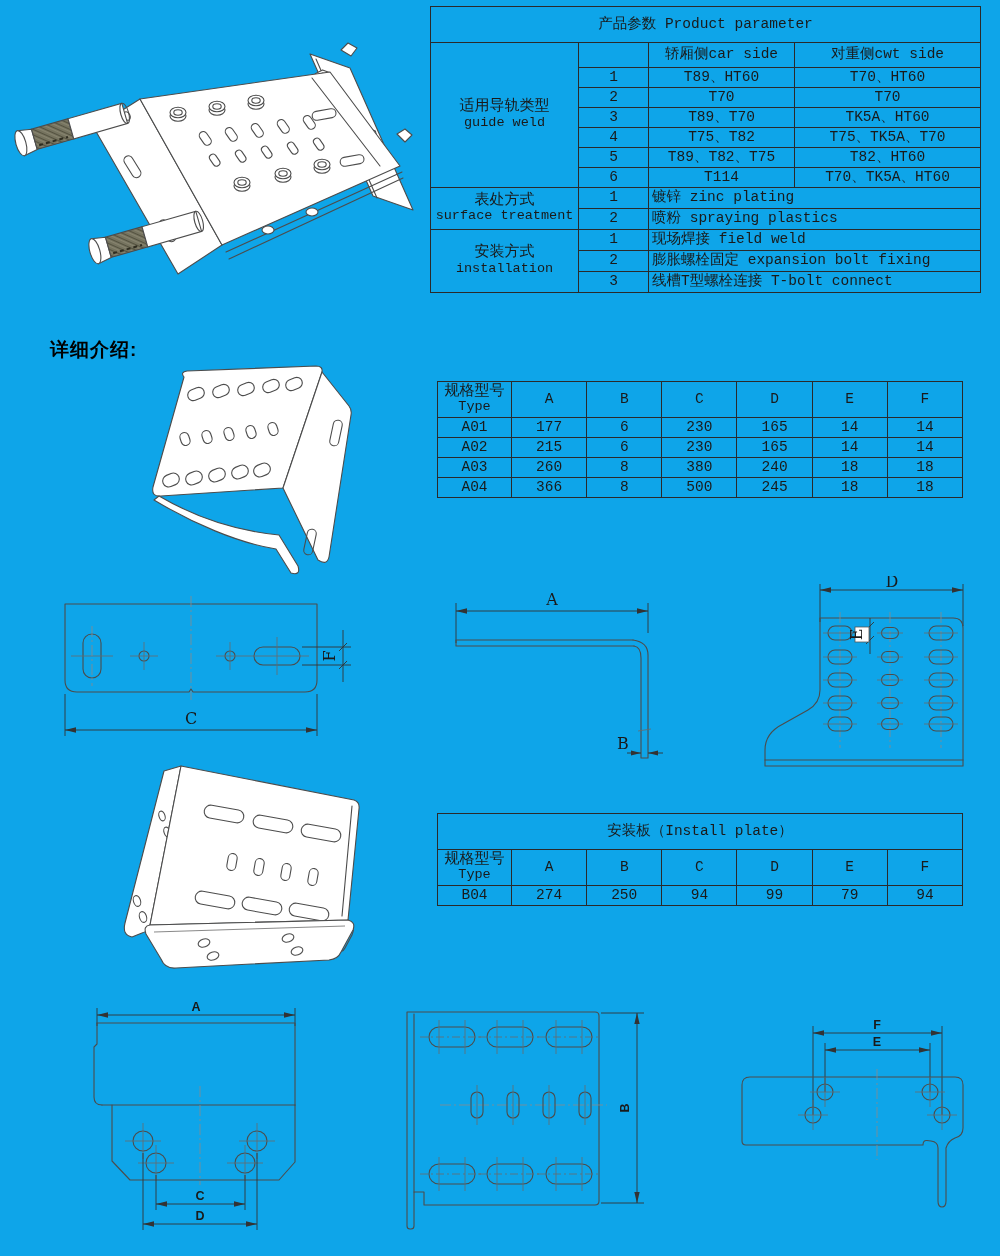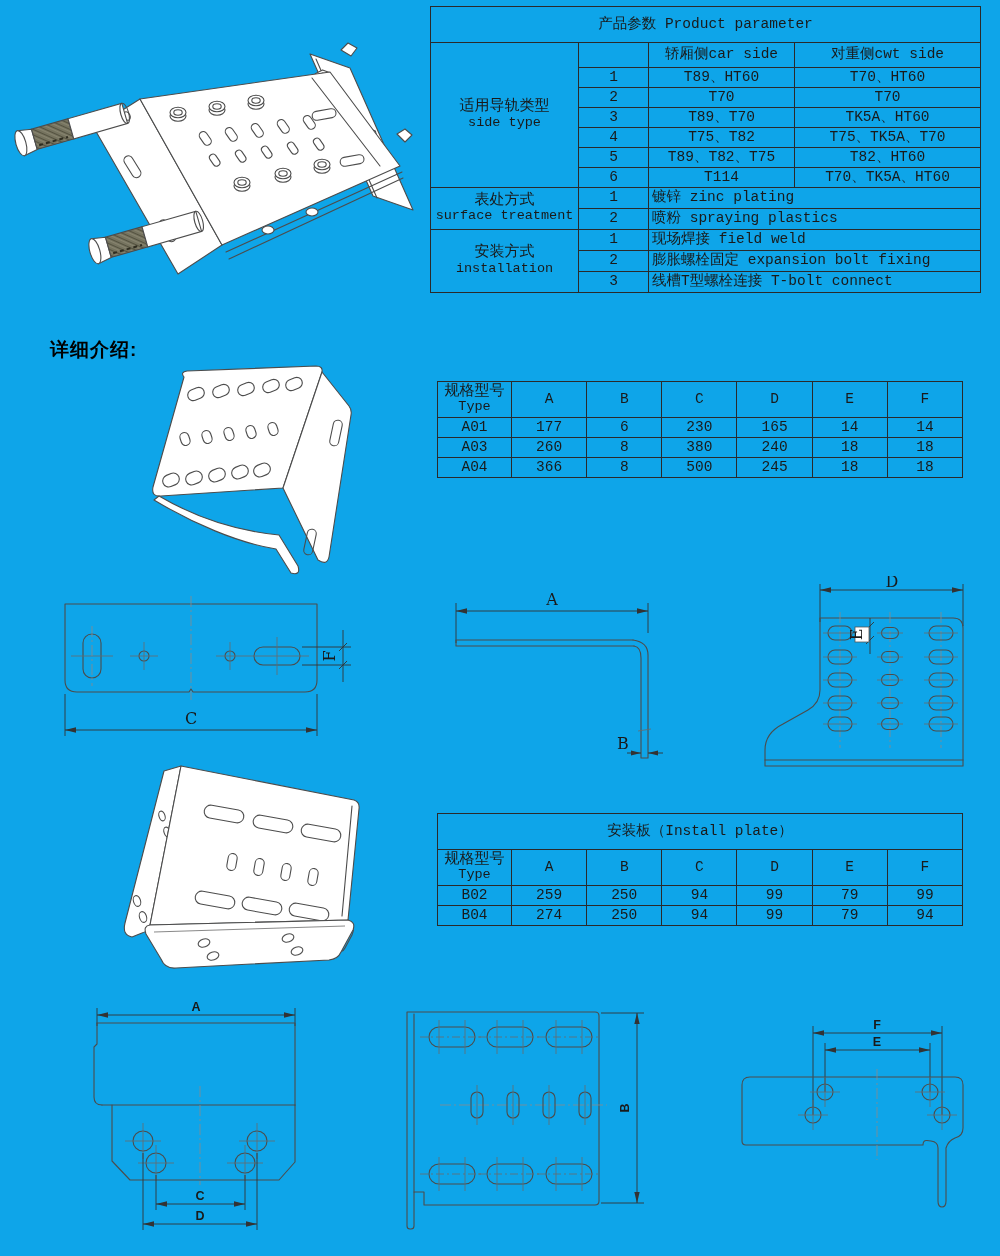--- a/index.html
+++ b/index.html
@@ -159,21 +159,21 @@
         <col style="width:146px">
         <col style="width:186px">
       </colgroup>
     <tbody>
         <tr>
           <td colspan="4" class="tbl-title">产品参数 Product parameter</td>
         </tr>
     <tr style="height:25px">
       <td rowspan="7">
         <div class="cell-cn">适用导轨类型</div>
-        <div class="cell-en">side type</div>
+        <div class="cell-en">guide weld</div>
       </td>
       <td></td>
       <td>轿厢侧car side</td>
       <td>对重侧cwt side</td>
     </tr>
     <tr style="height:20px">
           <td>1</td>
           <td>T89、HT60</td>
           <td>T70、HT60</td>
         </tr>
@@ -288,20 +288,29 @@
     <tr style="height:20px">
           <td>A01</td>
           <td>177</td>
           <td>6</td>
           <td>230</td>
           <td>165</td>
           <td>14</td>
           <td>14</td>
         </tr>
     <tr style="height:20px">
+          <td>A02</td>
+          <td>215</td>
+          <td>6</td>
+          <td>230</td>
+          <td>165</td>
+          <td>14</td>
+          <td>14</td>
+        </tr>
+    <tr style="height:20px">
           <td>A03</td>
           <td>260</td>
           <td>8</td>
           <td>380</td>
           <td>240</td>
           <td>18</td>
           <td>18</td>
         </tr>
     <tr style="height:20px">
           <td>A04</td>
@@ -466,29 +475,20 @@
         <div class="cell-en">Type</div>
       </td>
       <td>A</td>
       <td>B</td>
       <td>C</td>
       <td>D</td>
       <td>E</td>
       <td>F</td>
     </tr>
     <tr style="height:20px">
-          <td>B02</td>
-          <td>259</td>
-          <td>250</td>
-          <td>94</td>
-          <td>99</td>
-          <td>79</td>
-          <td>99</td>
-        </tr>
-    <tr style="height:20px">
           <td>B04</td>
           <td>274</td>
           <td>250</td>
           <td>94</td>
           <td>99</td>
           <td>79</td>
           <td>94</td>
         </tr>
   </tbody>
     </table>

